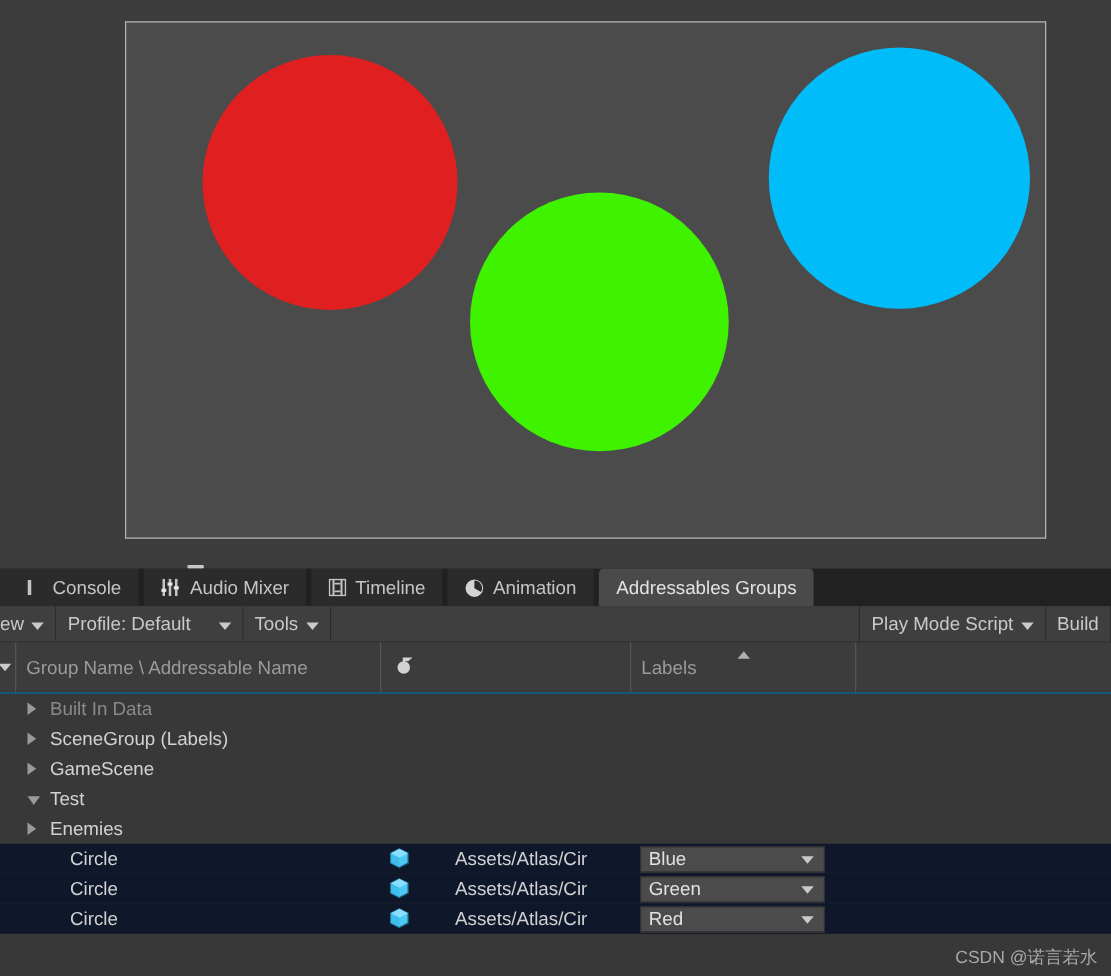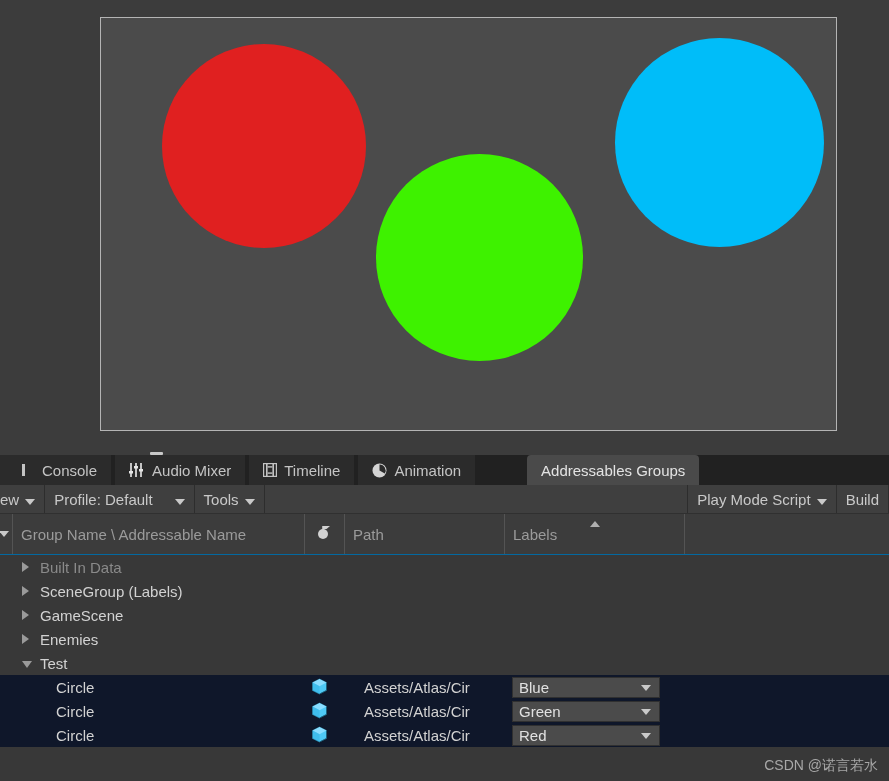--- a/index.html
+++ b/index.html
@@ -64,21 +64,20 @@
     color: #c4c4c4;
     background: #2b2b2b;
     white-space: nowrap;
     user-select: none;
   }
   .tab.first { padding-left: 22px; }
   .tab.active {
     background: #4a4a4a;
     color: #e3e3e3;
     border-radius: 4px 4px 0 0;
-    margin-left: 48px;
   }
   .tab-gap { width: 4px; background: #212121; }
   .tab-filler { flex: 1; background: #212121; }
   .tab-icon { display: flex; align-items: center; }
 
   
   #toolbar {
     position: absolute;
     left: 0; top: 485px;
     width: 889px; height: 28px;
@@ -332,23 +331,20 @@
   </div>
   <div class="col" id="col-icon">
     <span>
       <svg width="16" height="15" viewBox="0 0 16 15">
         <circle cx="6" cy="9" r="5" fill="#d2d2d2"></circle>
         <rect x="5.2" y="1" width="1.8" height="8" fill="#d2d2d2"></rect>
         <path d="M7 1 L13 1 L9.5 4 L7 4 Z" fill="#d2d2d2"></path>
       </svg>
     </span>
   </div>
-  <div class="col" id="col-path">
-    <span>Path</span>
-  </div>
   <div class="col" id="col-labels">
     <span>Labels</span>
   </div>
   <div class="col" id="col-extra"></div>
 </div>
 <div id="sort-arrow"></div>
 
 <div id="tree">
 
   <div class="row group dim">
@@ -360,27 +356,27 @@
     <span class="foldout closed"></span>
     <span class="row-label">SceneGroup (Labels)</span>
   </div>
 
   <div class="row group">
     <span class="foldout closed"></span>
     <span class="row-label">GameScene</span>
   </div>
 
   <div class="row group">
+    <span class="foldout open"></span>
+    <span class="row-label">Test</span>
+  </div>
+
+  <div class="row group">
     <span class="foldout closed"></span>
     <span class="row-label">Enemies</span>
-  </div>
-
-  <div class="row group">
-    <span class="foldout open"></span>
-    <span class="row-label">Test</span>
   </div>
 
   <div class="row entry selected">
     <span class="row-label">Circle</span>
     <span class="prefab-icon">
       <svg width="17" height="17" viewBox="0 0 17 17">
         <path d="M8.5 1 L15.5 4.6 L15.5 12.4 L8.5 16 L1.5 12.4 L1.5 4.6 Z" fill="#4ec9f5" stroke="#1d5f7a" stroke-width="1"></path>
         <path d="M8.5 1 L15.5 4.6 L8.5 8.2 L1.5 4.6 Z" fill="#89ddff"></path>
         <path d="M8.5 8.2 L8.5 16 L1.5 12.4 L1.5 4.6 Z" fill="#3bb8e8" opacity="0.75"></path>
       </svg>

